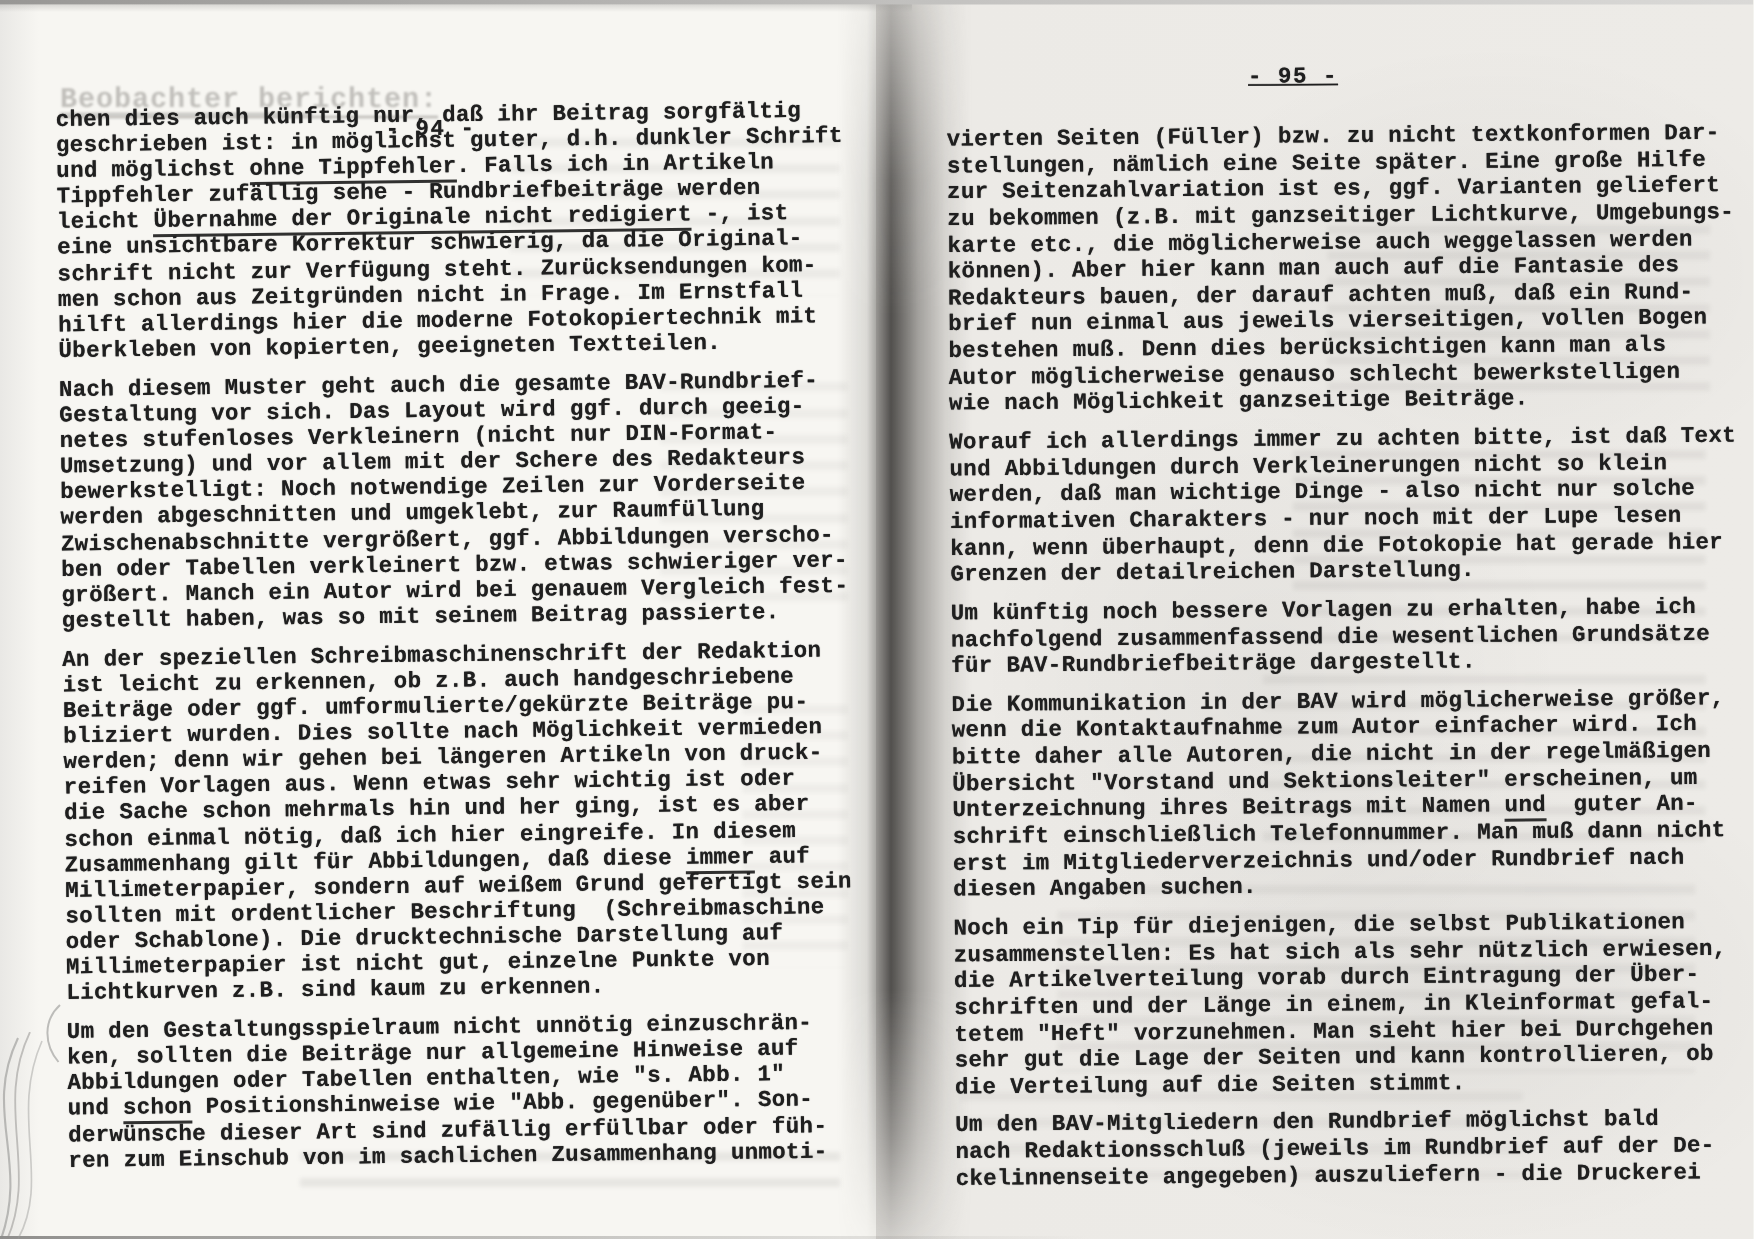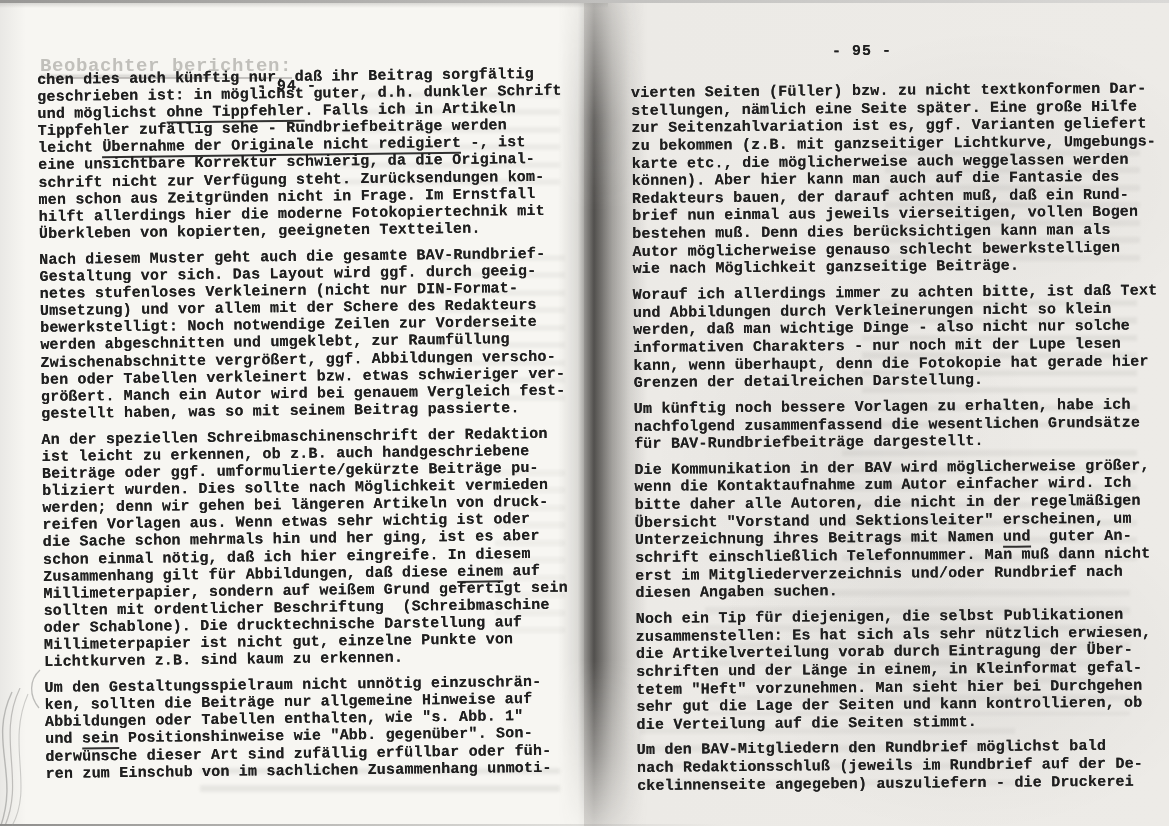--- a/index.html
+++ b/index.html
@@ -125,21 +125,21 @@
   <svg class="artifact-swirl" width="70" height="140" viewBox="0 0 70 140">
     <path d="M22 4 C -2 54, 30 86, 10 140" fill="none" stroke="#8d8c8a" stroke-width="1.4" opacity="0.55"></path>
     <path d="M30 0 C 6 50, 36 92, 14 140" fill="none" stroke="#8d8c8a" stroke-width="1.2" opacity="0.5"></path>
     <path d="M38 6 C 16 56, 44 98, 22 138" fill="none" stroke="#9a9997" stroke-width="1.1" opacity="0.45"></path>
   </svg>
   <svg class="artifact-arc" width="20" height="42" viewBox="0 0 20 42">
     <path d="M14 2 C 3 12, 3 28, 13 40" fill="none" stroke="#8d8c8a" stroke-width="1.3" opacity="0.55"></path>
   </svg>
 
   <div class="pagenum left" style="color: rgb(31, 31, 31); margin-top: 43px;">- 94 -</div>
-  <div class="pagenum right" style="color: rgb(31, 31, 31);">- 95 -</div>
+  <div class="pagenum right" style="color: rgb(31, 31, 31); text-decoration: underline;">- 95 -</div>
 
   <div class="textblock left" style="color: rgb(31, 31, 31);">
       <div class="para">
         <div class="tline"><span>chen dies auch künftig nur, daß ihr Beitrag sorgfältig</span></div>
         <div class="tline"><span>geschrieben ist: in möglichst guter, d.h. dunkler Schrift</span></div>
         <div class="tline"><span>und möglichst </span><span class="u">ohne Tippfehler</span><span>. Falls ich in Artikeln</span></div>
         <div class="tline"><span>Tippfehler zufällig sehe - Rundbriefbeiträge werden</span></div>
         <div class="tline"><span>leicht </span><span class="u">Übernahme der Originale nicht redigiert</span><span> -, ist</span></div>
         <div class="tline"><span>eine unsichtbare Korrektur schwierig, da die Original-</span></div>
         <div class="tline"><span>schrift nicht zur Verfügung steht. Zurücksendungen kom-</span></div>
@@ -161,32 +161,32 @@
       </div>
       <div class="para">
         <div class="tline"><span>An der speziellen Schreibmaschinenschrift der Redaktion</span></div>
         <div class="tline"><span>ist leicht zu erkennen, ob z.B. auch handgeschriebene</span></div>
         <div class="tline"><span>Beiträge oder ggf. umformulierte/gekürzte Beiträge pu-</span></div>
         <div class="tline"><span>bliziert wurden. Dies sollte nach Möglichkeit vermieden</span></div>
         <div class="tline"><span>werden; denn wir gehen bei längeren Artikeln von druck-</span></div>
         <div class="tline"><span>reifen Vorlagen aus. Wenn etwas sehr wichtig ist oder</span></div>
         <div class="tline"><span>die Sache schon mehrmals hin und her ging, ist es aber</span></div>
         <div class="tline"><span>schon einmal nötig, daß ich hier eingreife. In diesem</span></div>
-        <div class="tline"><span>Zusammenhang gilt für Abbildungen, daß diese </span><span class="u">einem</span><span> auf</span></div>
+        <div class="tline"><span>Zusammenhang gilt für Abbildungen, daß diese </span><span class="u">immer</span><span> auf</span></div>
         <div class="tline"><span>Millimeterpapier, sondern auf weißem Grund gefertigt sein</span></div>
         <div class="tline"><span>sollten mit ordentlicher Beschriftung  (Schreibmaschine</span></div>
         <div class="tline"><span>oder Schablone). Die drucktechnische Darstellung auf</span></div>
         <div class="tline"><span>Millimeterpapier ist nicht gut, einzelne Punkte von</span></div>
         <div class="tline"><span>Lichtkurven z.B. sind kaum zu erkennen.</span></div>
       </div>
       <div class="para">
         <div class="tline"><span>Um den Gestaltungsspielraum nicht unnötig einzuschrän-</span></div>
         <div class="tline"><span>ken, sollten die Beiträge nur allgemeine Hinweise auf</span></div>
         <div class="tline"><span>Abbildungen oder Tabellen enthalten, wie "s. Abb. 1"</span></div>
-        <div class="tline"><span>und </span><span class="u">sein</span><span> Positionshinweise wie "Abb. gegenüber". Son-</span></div>
+        <div class="tline"><span>und </span><span class="u">schon</span><span> Positionshinweise wie "Abb. gegenüber". Son-</span></div>
         <div class="tline"><span>derwünsche dieser Art sind zufällig erfüllbar oder füh-</span></div>
         <div class="tline"><span>ren zum Einschub von im sachlichen Zusammenhang unmoti-</span></div>
       </div>
     </div>
   <div class="textblock right" style="color: rgb(31, 31, 31);">
       <div class="para">
         <div class="tline"><span>vierten Seiten (Füller) bzw. zu nicht textkonformen Dar-</span></div>
         <div class="tline"><span>stellungen, nämlich eine Seite später. Eine große Hilfe</span></div>
         <div class="tline"><span>zur Seitenzahlvariation ist es, ggf. Varianten geliefert</span></div>
         <div class="tline"><span>zu bekommen (z.B. mit ganzseitiger Lichtkurve, Umgebungs-</span></div>

